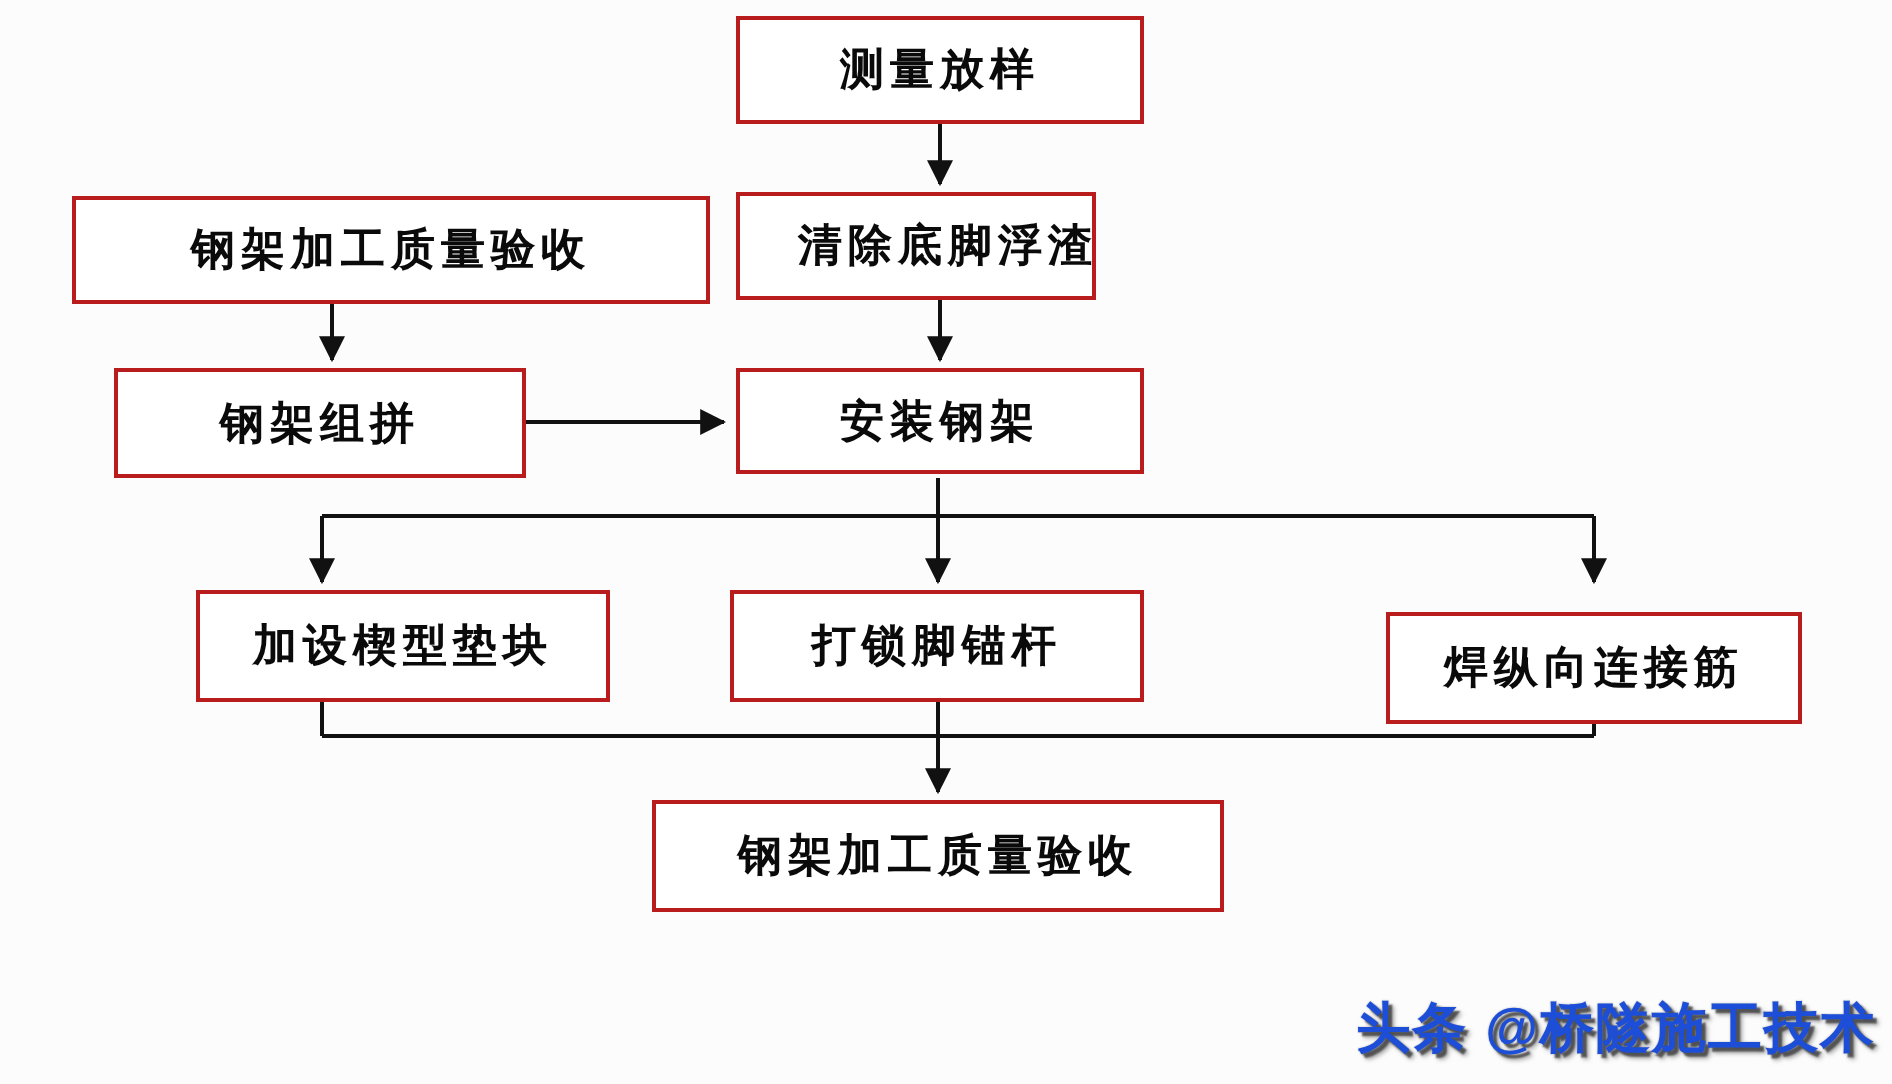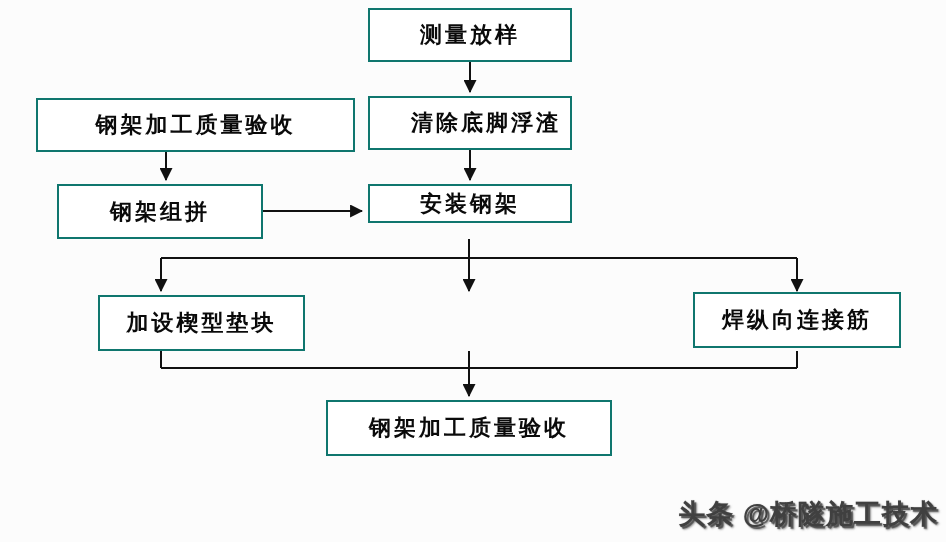--- a/index.html
+++ b/index.html
@@ -20,49 +20,49 @@
     left: 0;
     top: 0;
     width: 946px;
     height: 542px;
     pointer-events: none;
   }
   .node {
     position: absolute;
     box-sizing: border-box;
     background: #ffffff;
-    border: 2px solid #0f766e;
+    border: 2px solid #b91c1c;
     color: #0a0a0a;
     display: flex;
     align-items: center;
     justify-content: center;
     font-size: 22px;
     font-weight: 600;
     letter-spacing: 3px;
     white-space: nowrap;
     text-align: center;
   }
   
   .n0 { left: 368px; top: 8px;   width: 204px; height: 54px; }
   .n1 { left: 36px;  top: 98px;  width: 319px; height: 54px; }
-  .n2 { left: 368px; top: 96px;  width: 204px; height: 54px; padding-left: 32px; }
+  .n2 { left: 368px; top: 96px;  width: 180px; height: 54px; padding-left: 32px; }
   .n3 { left: 57px;  top: 184px; width: 206px; height: 55px; }
-  .n4 { left: 368px; top: 184px; width: 204px; height: 39px; }
+  .n4 { left: 368px; top: 184px; width: 204px; height: 53px; }
   .n5 { left: 58px;  top: 295px; width: 207px; height: 56px; margin-left: 40px; }
   .n6 { left: 365px; top: 295px; width: 207px; height: 56px; }
-  .n7 { left: 693px; top: 292px; width: 208px; height: 56px; }
+  .n7 { left: 693px; top: 306px; width: 208px; height: 56px; }
   .n8 { left: 326px; top: 400px; width: 286px; height: 56px; }
   .watermark {
     position: absolute;
     right: 8px;
     top: 496px;
     font-size: 27px;
     font-weight: 700;
     letter-spacing: 1px;
-    color: #404040;
+    color: #1d4ed8;
     text-shadow: 2px 2px 1px rgba(70,70,70,0.9),
                  3px 3px 2px rgba(110,110,110,0.55),
                  0 0 1px rgba(120,120,120,0.6);
     white-space: nowrap;
   }
   line, path.conn { stroke: #111111; stroke-width: 2; fill: none; }
 </style>
 </head>
 <body>
 
@@ -88,18 +88,19 @@
     <line x1="161" y1="368" x2="797" y2="368"></line>
     <line x1="469" y1="351" x2="469" y2="396" marker-end="url(#arrow)"></line>
   </svg>
 
   <div class="node n0">测量放样</div>
   <div class="node n1">钢架加工质量验收</div>
   <div class="node n2">清除底脚浮渣</div>
   <div class="node n3">钢架组拼</div>
   <div class="node n4">安装钢架</div>
   <div class="node n5">加设楔型垫块</div>
+  <div class="node n6">打锁脚锚杆</div>
   <div class="node n7">焊纵向连接筋</div>
   <div class="node n8">钢架加工质量验收</div>
 
   <div class="watermark">头条 @桥隧施工技术</div>
 
 </div>
 
 </body></html>

